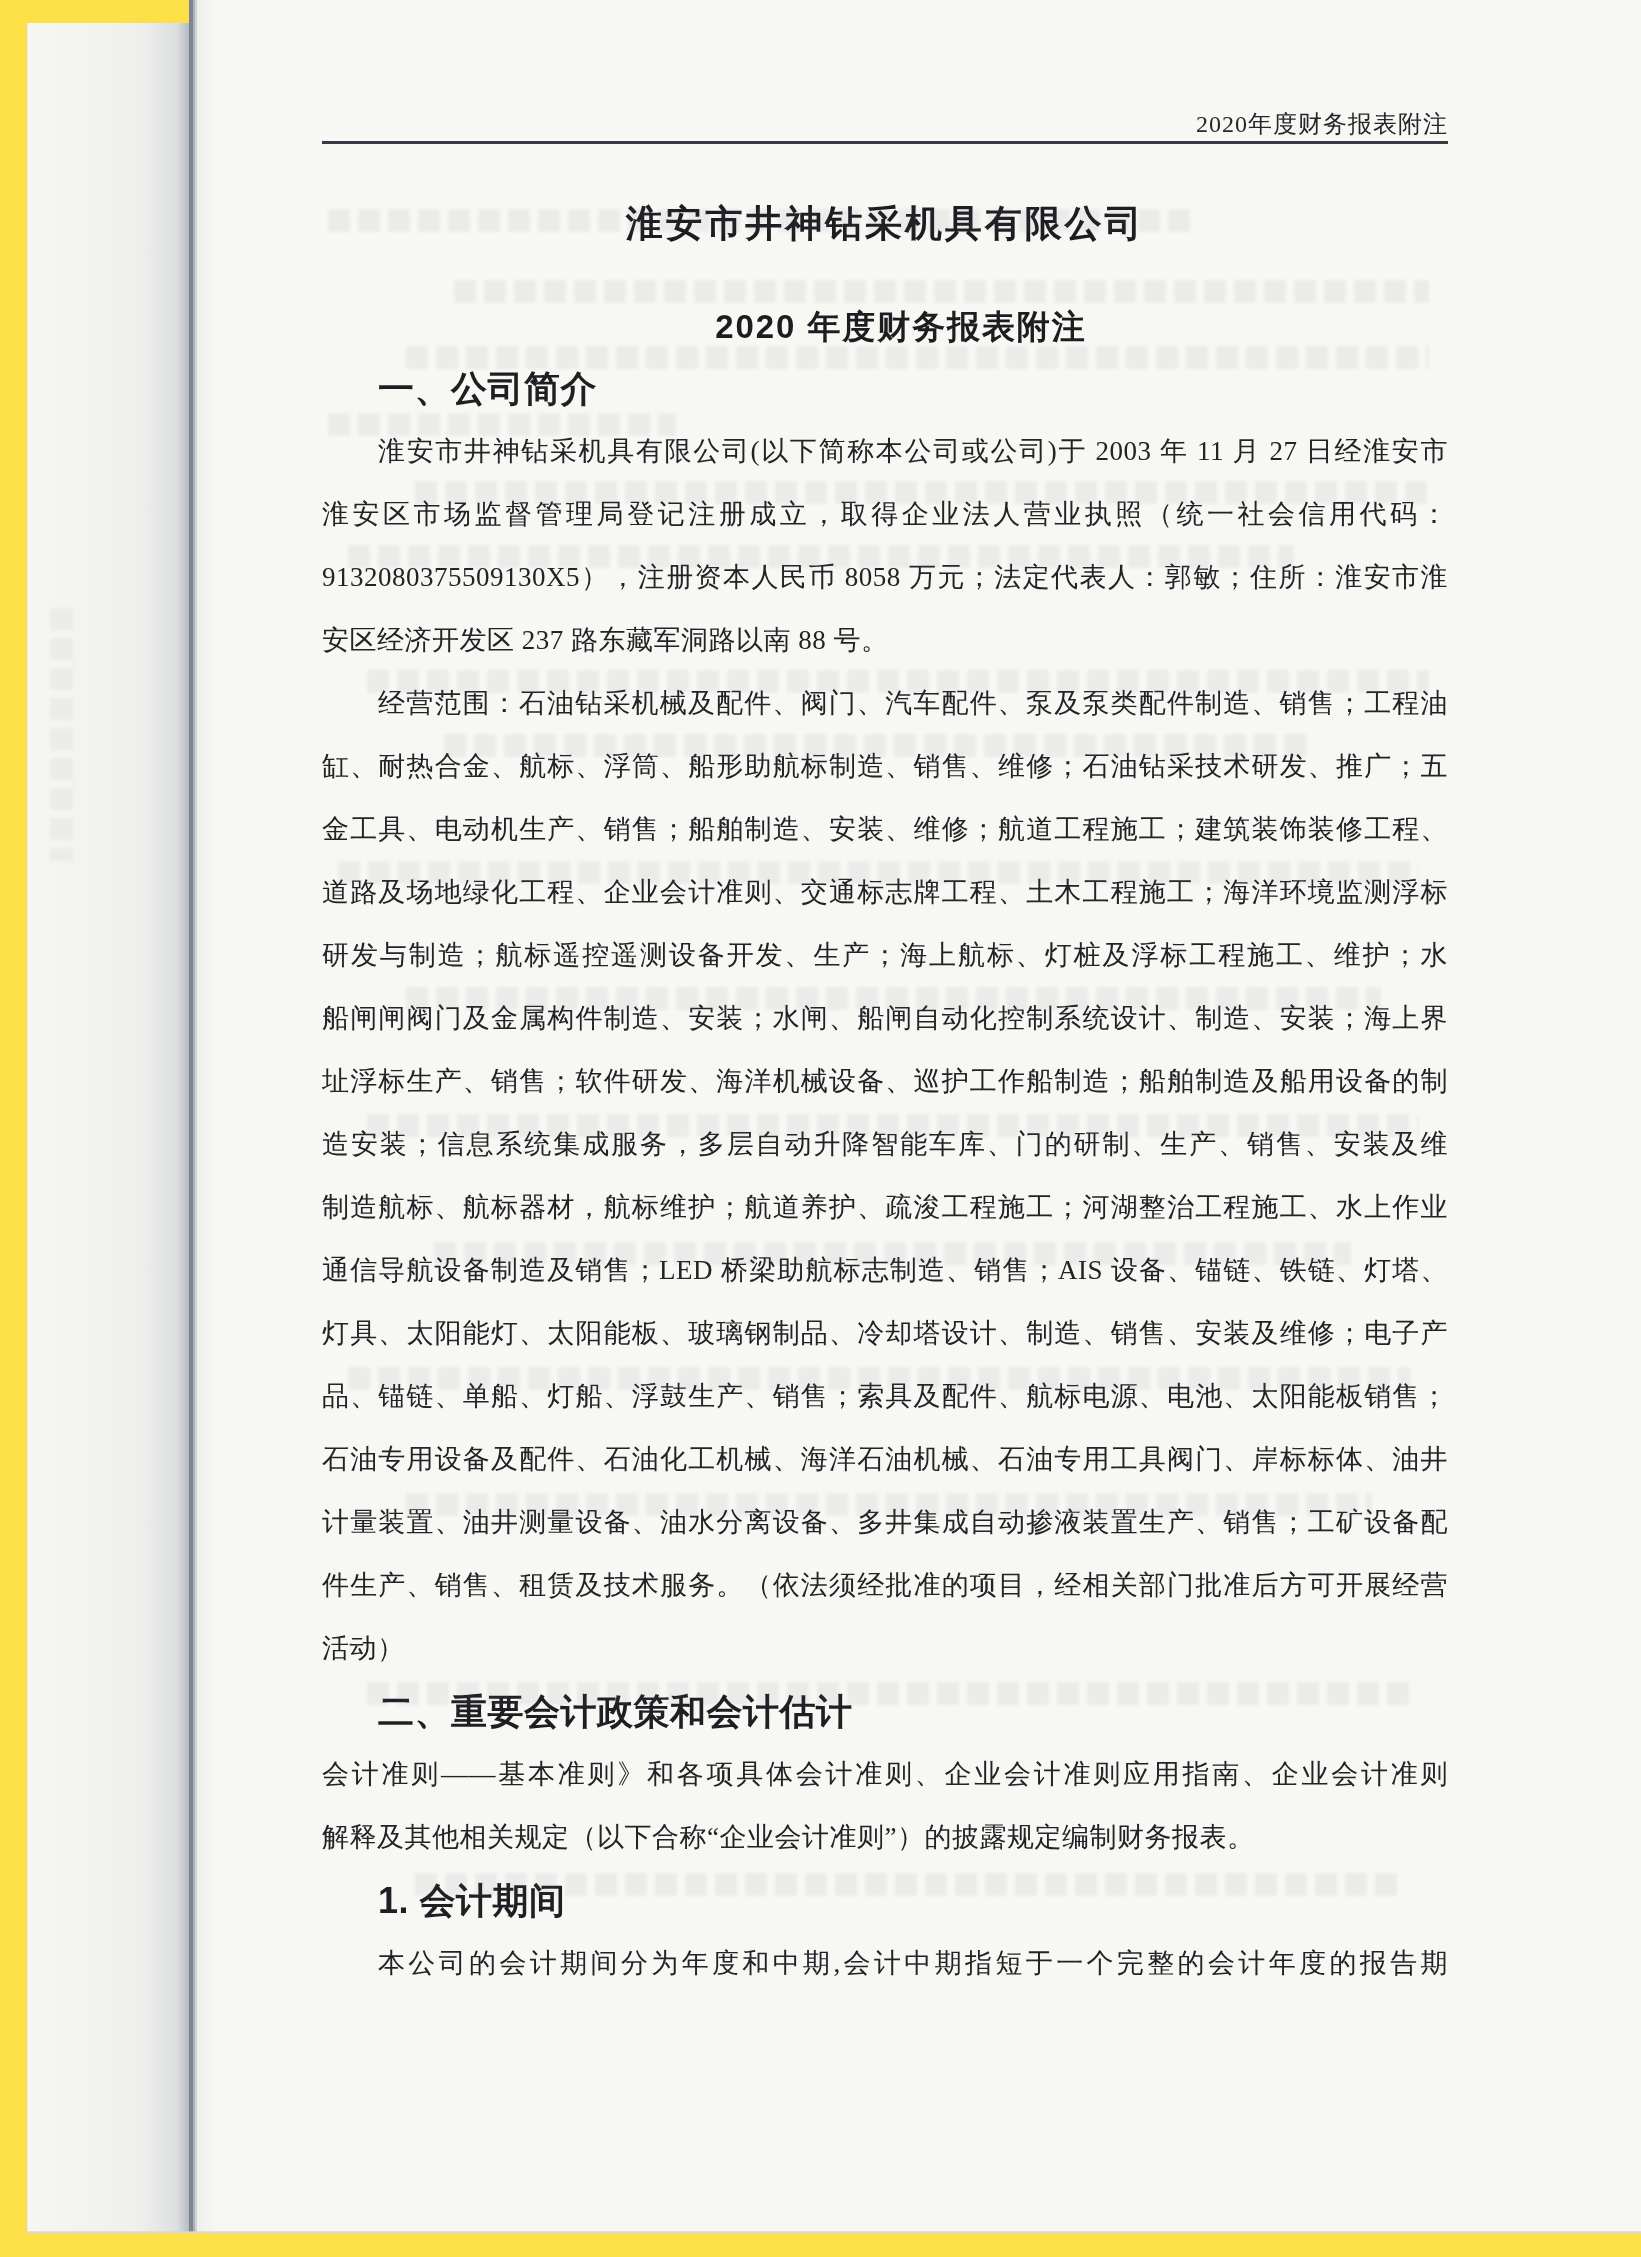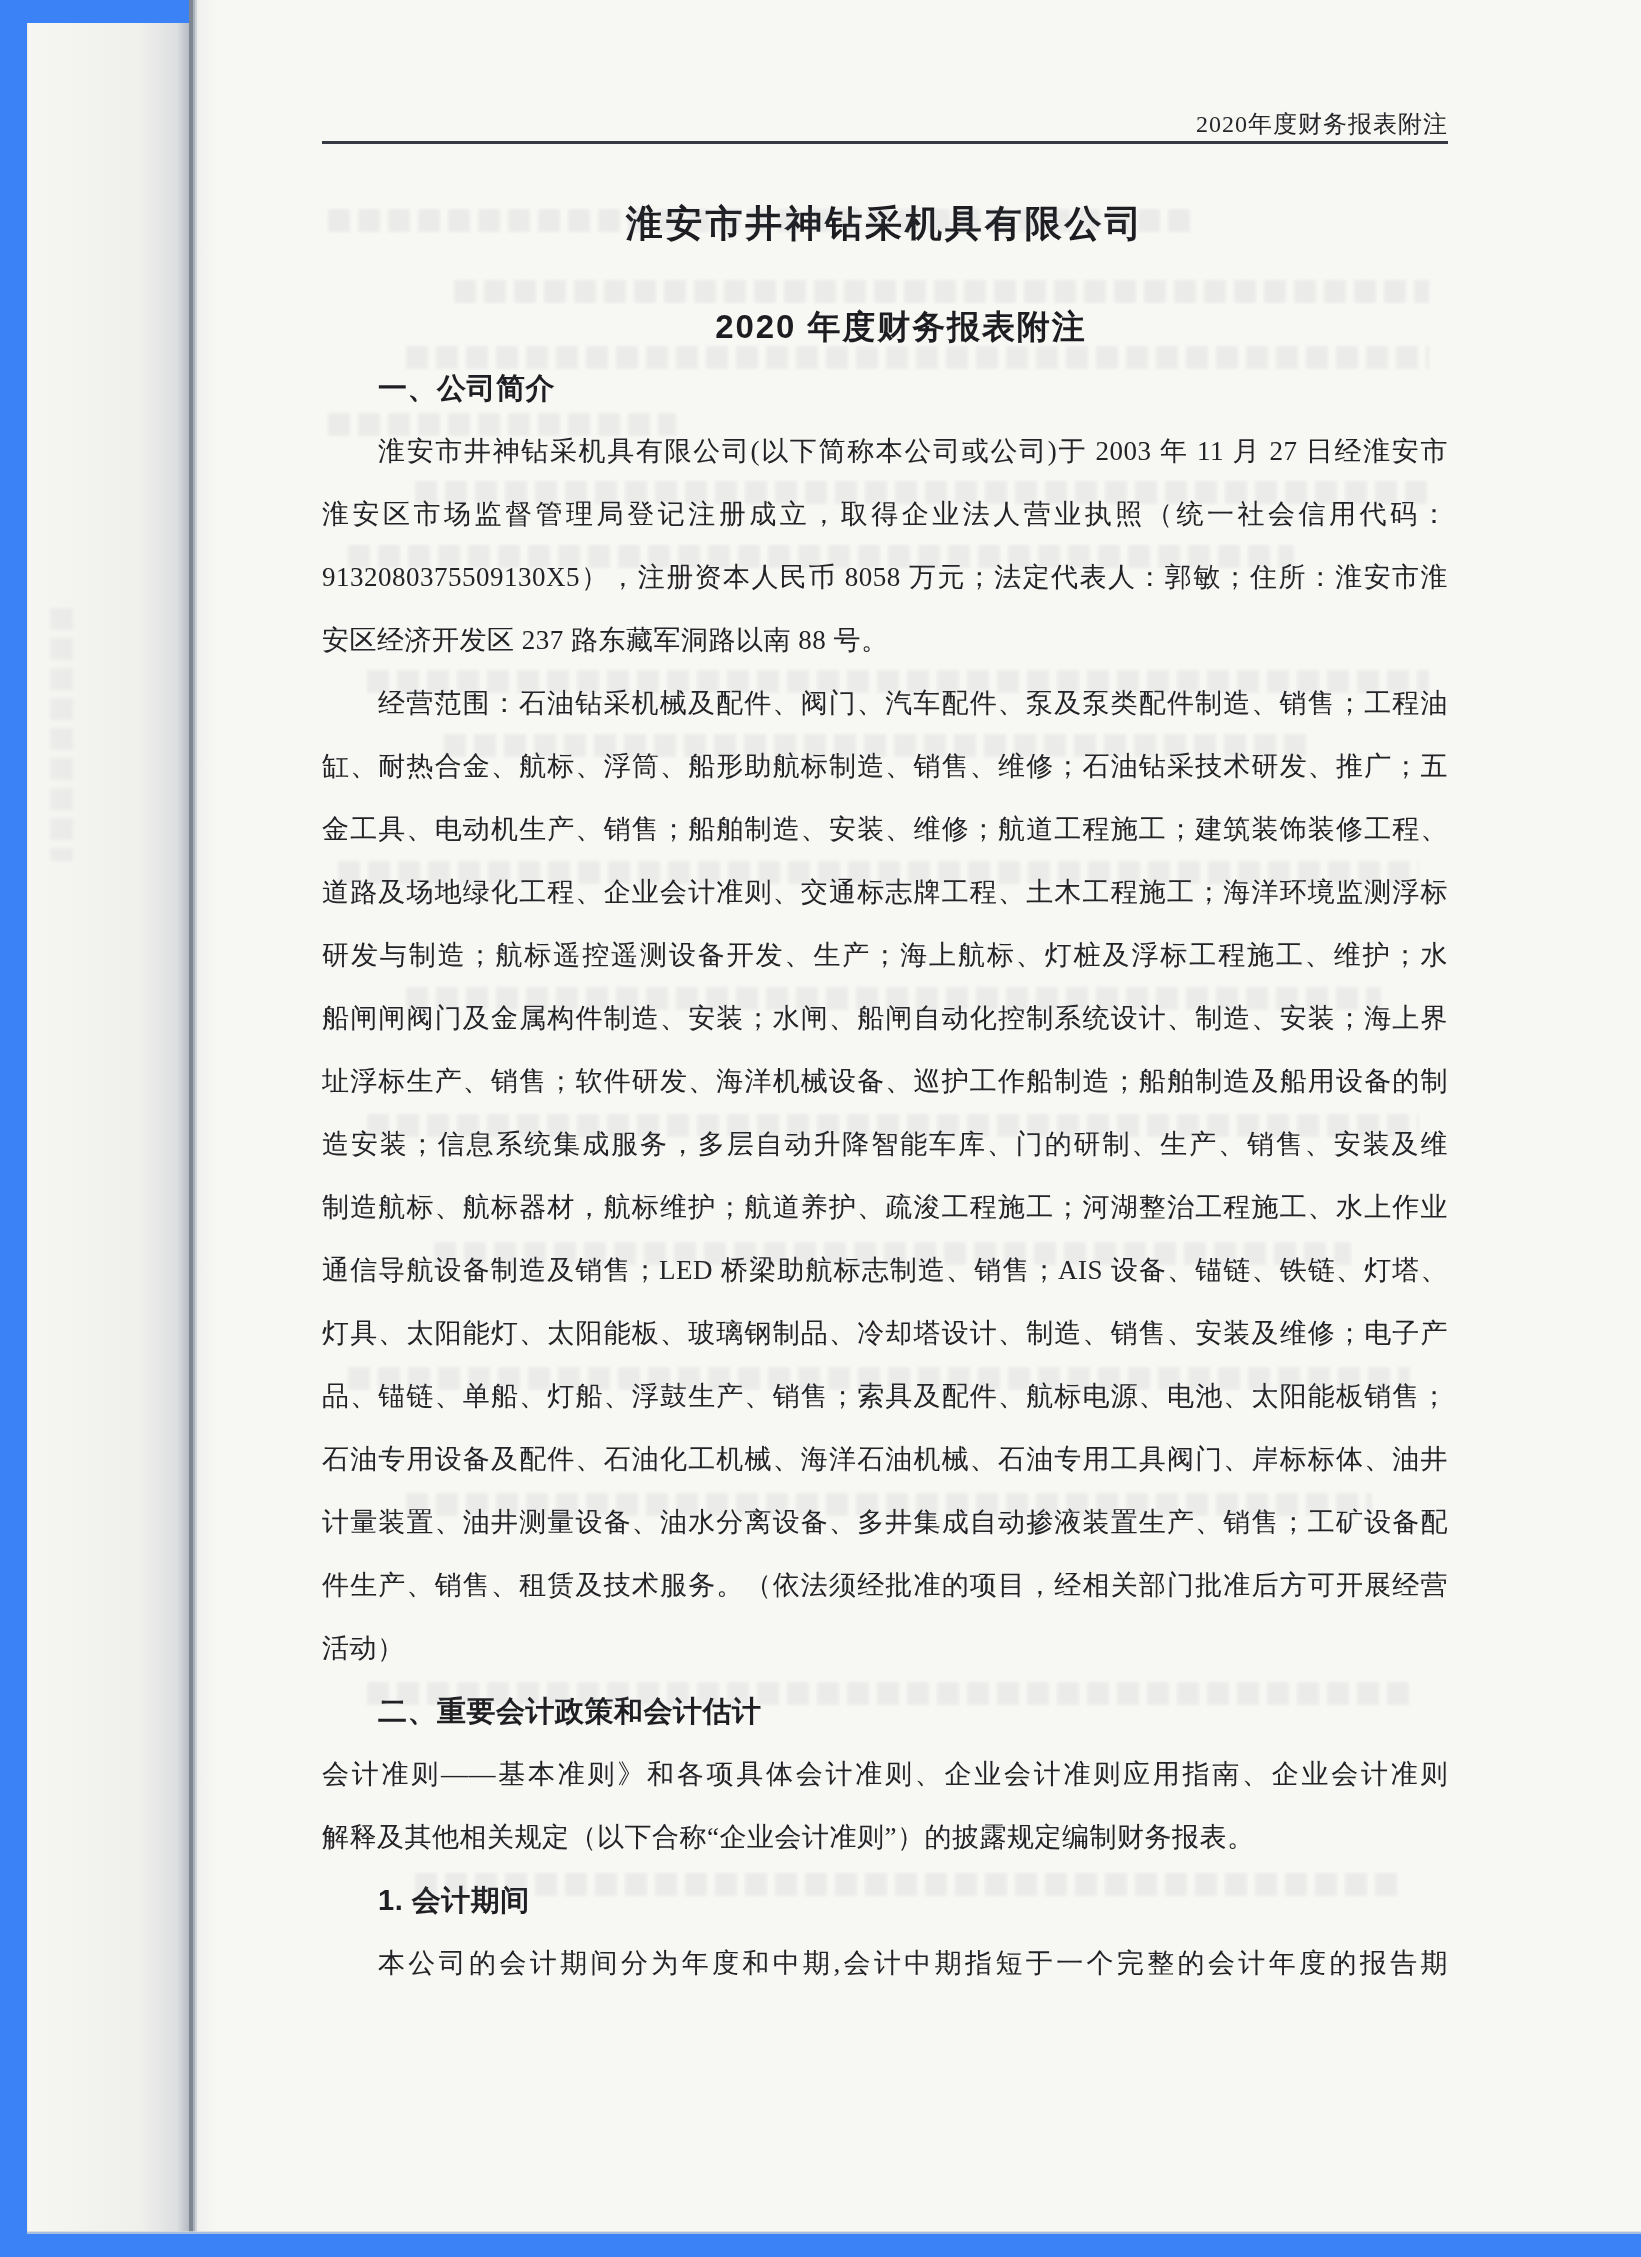--- a/index.html
+++ b/index.html
@@ -1,17 +1,17 @@
 <!DOCTYPE html>
 <html><head>
 <meta charset="utf-8">
 <style>
   html,body{margin:0;padding:0;background:#fdfdfc;}
   .canvas{position:relative;width:1641px;height:2257px;overflow:hidden;
-          background:#3b82f6;font-family:"Liberation Serif","DejaVu Serif",serif;}
+          background:#fde047;font-family:"Liberation Serif","DejaVu Serif",serif;}
   
   .paper-main{position:absolute;left:189px;top:0;right:0;bottom:25px;
               background:linear-gradient(90deg,#e7e9e8 0px,#f2f3f0 13.5px,#f7f7f4 29px,#f7f7f4 100%);}
   .band-left{position:absolute;left:27px;top:23px;width:162px;bottom:25px;
              border-left:1px solid #ebebe8;
              background:linear-gradient(90deg,#f6f6f3 0%,#efefec 70%,#dcdee0 92%,#b2b8c0 100%);}
   .fold{position:absolute;left:189px;top:0;width:7.7px;bottom:25px;
         background:linear-gradient(90deg,#7e8692 0 3.9px,#aab1ba 3.9px 5.8px,#cfd3d6 5.8px 7.7px);
         filter:blur(0.4px);}
   .edge-bottom{position:absolute;left:27px;right:0;bottom:23px;height:2.9px;background:#d6d7d4;opacity:.7;}
@@ -26,21 +26,21 @@
   .doc-subtitle{position:absolute;left:322px;width:1126px;top:289px;margin:16px;
              font-family:"Liberation Sans","DejaVu Sans",sans-serif;
              font-size:33px;font-weight:700;letter-spacing:1.9px;color:#1d1d21;text-align:center;}
   
   #text-flow{position:absolute;left:322px;top:357px;width:1126px;}
   .line{height:63px;line-height:63px;font-size:27px;color:#232327;letter-spacing:0.5px;
         overflow:hidden;white-space:normal;}
   .justify{text-align:justify;text-align-last:justify;font-family:Liberation Serif, serif;}
   .indent{text-indent:56px;}
   .heading{font-family:"Liberation Sans","DejaVu Sans",sans-serif;font-weight:700;
-           font-size:29px;color:#1f1f23;text-indent:56px;}
+           font-size:36px;color:#1f1f23;text-indent:56px;}
   
   .ghost{position:absolute;height:23px;opacity:.07;filter:blur(1.5px);pointer-events:none;
          background:repeating-linear-gradient(90deg,#5b6574 0 22px,transparent 22px 30px);}
   .ghost-v{position:absolute;left:50px;top:608px;width:23px;height:253px;opacity:.05;
            filter:blur(1.5px);pointer-events:none;
            background:repeating-linear-gradient(180deg,#5b6574 0 22px,transparent 22px 30px);}
 </style>
 </head>
 <body>
 

